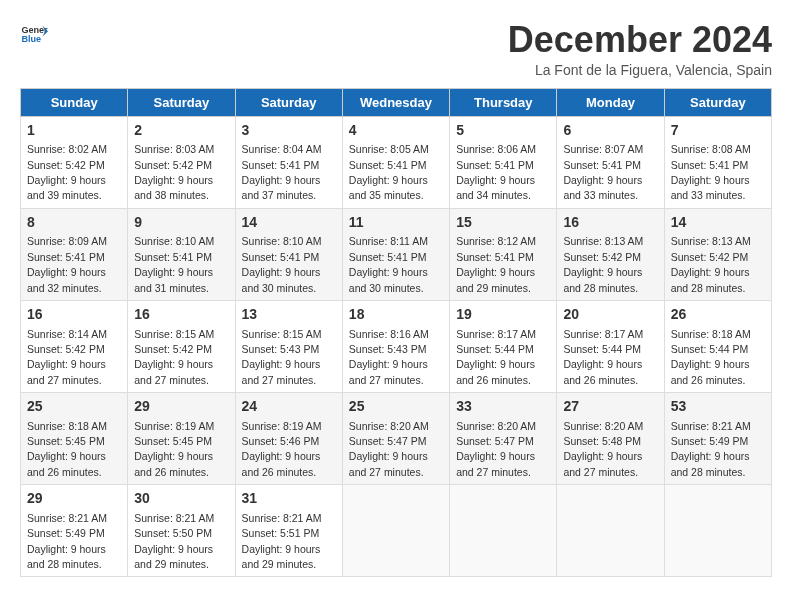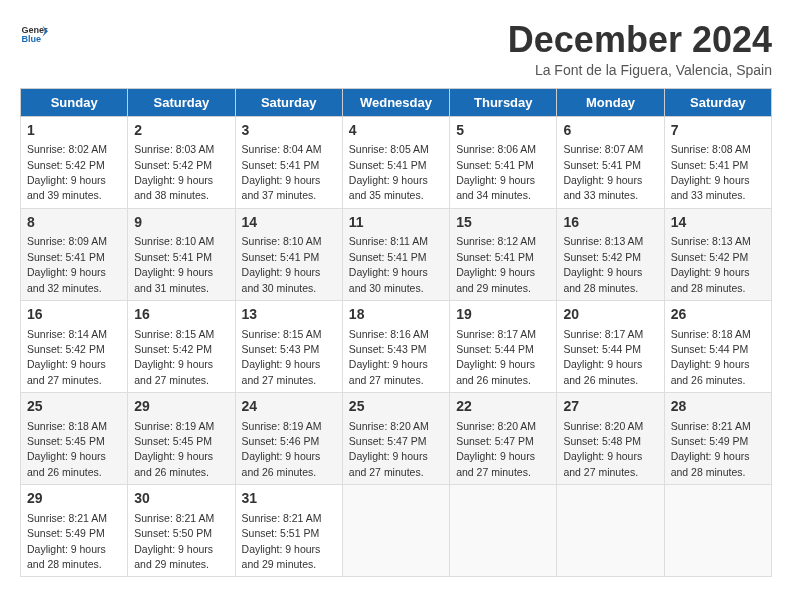--- a/index.html
+++ b/index.html
@@ -162,25 +162,25 @@
       </tr>
       <tr>
         <td><span class="day-number">25</span>
 <span class="day-info">Sunrise: 8:18 AM<br>Sunset: 5:45 PM<br>Daylight: 9 hours and 26 minutes.</span></td>
         <td><span class="day-number">29</span>
 <span class="day-info">Sunrise: 8:19 AM<br>Sunset: 5:45 PM<br>Daylight: 9 hours and 26 minutes.</span></td>
         <td><span class="day-number">24</span>
 <span class="day-info">Sunrise: 8:19 AM<br>Sunset: 5:46 PM<br>Daylight: 9 hours and 26 minutes.</span></td>
         <td><span class="day-number">25</span>
 <span class="day-info">Sunrise: 8:20 AM<br>Sunset: 5:47 PM<br>Daylight: 9 hours and 27 minutes.</span></td>
-        <td><span class="day-number">22</span>
+        <td><span class="day-number">33</span>
 <span class="day-info">Sunrise: 8:20 AM<br>Sunset: 5:47 PM<br>Daylight: 9 hours and 27 minutes.</span></td>
         <td><span class="day-number">27</span>
 <span class="day-info">Sunrise: 8:20 AM<br>Sunset: 5:48 PM<br>Daylight: 9 hours and 27 minutes.</span></td>
-        <td><span class="day-number">28</span>
+        <td><span class="day-number">53</span>
 <span class="day-info">Sunrise: 8:21 AM<br>Sunset: 5:49 PM<br>Daylight: 9 hours and 28 minutes.</span></td>
       </tr>
       <tr>
         <td><span class="day-number">29</span>
 <span class="day-info">Sunrise: 8:21 AM<br>Sunset: 5:49 PM<br>Daylight: 9 hours and 28 minutes.</span></td>
         <td><span class="day-number">30</span>
 <span class="day-info">Sunrise: 8:21 AM<br>Sunset: 5:50 PM<br>Daylight: 9 hours and 29 minutes.</span></td>
         <td><span class="day-number">31</span>
 <span class="day-info">Sunrise: 8:21 AM<br>Sunset: 5:51 PM<br>Daylight: 9 hours and 29 minutes.</span></td>
         <td class="empty-cell"></td>

